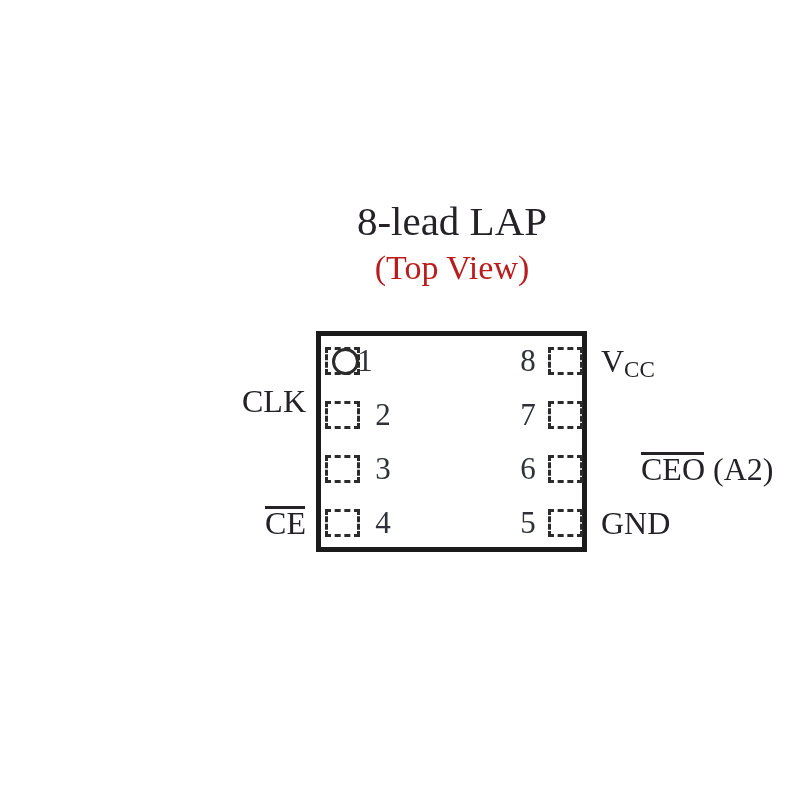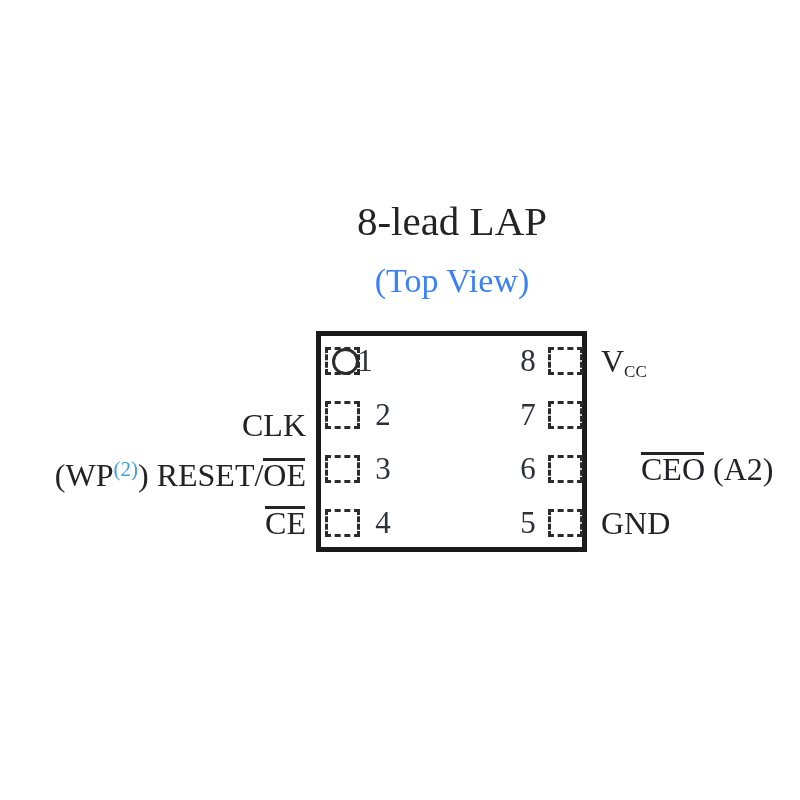--- a/index.html
+++ b/index.html
@@ -5,22 +5,22 @@
   html,body{margin:0;padding:0;background:#ffffff;}
   .canvas{
     position:relative;width:800px;height:661px;background:#ffffff;
     font-family:Liberation Serif, serif;color:#242227;overflow:hidden;
   }
   .title{
     position:absolute;left:452px;top:199px;transform:translateX(-50%);
     font-size:41px;line-height:44px;white-space:pre;color:#242227;
   }
   .subtitle{
-    position:absolute;left:452px;top:261px;transform:translateX(-50%);
-    font-size:34px;line-height:40px;white-space:pre;color:#3b82f6;
+    position:absolute;left:452px;top:248px;transform:translateX(-50%);
+    font-size:34px;line-height:40px;white-space:pre;color:#b91c1c;
   }
   .pkg{
     position:absolute;left:316px;top:331px;width:271px;height:221px;
     border:5px solid #1b1b1b;box-sizing:border-box;background:#ffffff;
   }
   .pad{
     position:absolute;width:35px;height:28px;border:3px dashed #2b2b2b;
     box-sizing:border-box;background:transparent;
   }
   .pin1circle{
@@ -32,21 +32,21 @@
     text-align:center;width:28px;white-space:pre;
   }
   .lbl{position:absolute;font-size:32px;line-height:36px;white-space:pre;color:#242227;}
   .lbl.left{right:494px;text-align:right;}
   .lbl.right{left:601px;text-align:left;}
   .ov{display:inline-block;position:relative;line-height:1.05;}
   .ov::before{
     content:"";position:absolute;left:0;right:1px;top:-1px;height:3px;background:#242227;
   }
   .sup{font-size:21px;vertical-align:10px;color:#3ca0d7;}
-  .subsc{font-size:17px;vertical-align:-5px;}
+  .subsc{font-size:23px;vertical-align:-5px;}
 </style>
 </head>
 <body>
 
 <div class="canvas">
 
   <div class="title">8-lead LAP</div>
   <div class="subtitle">(Top View)</div>
 
   <div class="pkg"></div>
@@ -66,21 +66,20 @@
   <div class="num" style="left:351px;top:343px;">1</div>
   <div class="num" style="left:369px;top:397px;">2</div>
   <div class="num" style="left:369px;top:451px;">3</div>
   <div class="num" style="left:369px;top:505px;">4</div>
 
   <div class="num" style="left:514px;top:343px;">8</div>
   <div class="num" style="left:514px;top:397px;">7</div>
   <div class="num" style="left:514px;top:451px;">6</div>
   <div class="num" style="left:514px;top:505px;">5</div>
 
-  <div class="lbl left" style="top:407px;"><span>CLK</span></div>
-  <div class="lbl left" style="top:451px;"><span>(WP</span><span class="sup">(2)</span><span>) RESET/</span><span class="ov">OE</span></div>
+  <div class="lbl left" style="top:383px;"><span>CLK</span></div>
   <div class="lbl left" style="top:505px;"><span class="ov">CE</span></div>
 
   <div class="lbl right" style="top:343px;"><span>V</span><span class="subsc">CC</span></div>
   <div class="lbl right" style="top:451px;margin-left:40px;"><span class="ov">CEO</span><span> (A2)</span></div>
   <div class="lbl right" style="top:505px;"><span>GND</span></div>
 
 </div>
 
 </body></html>

